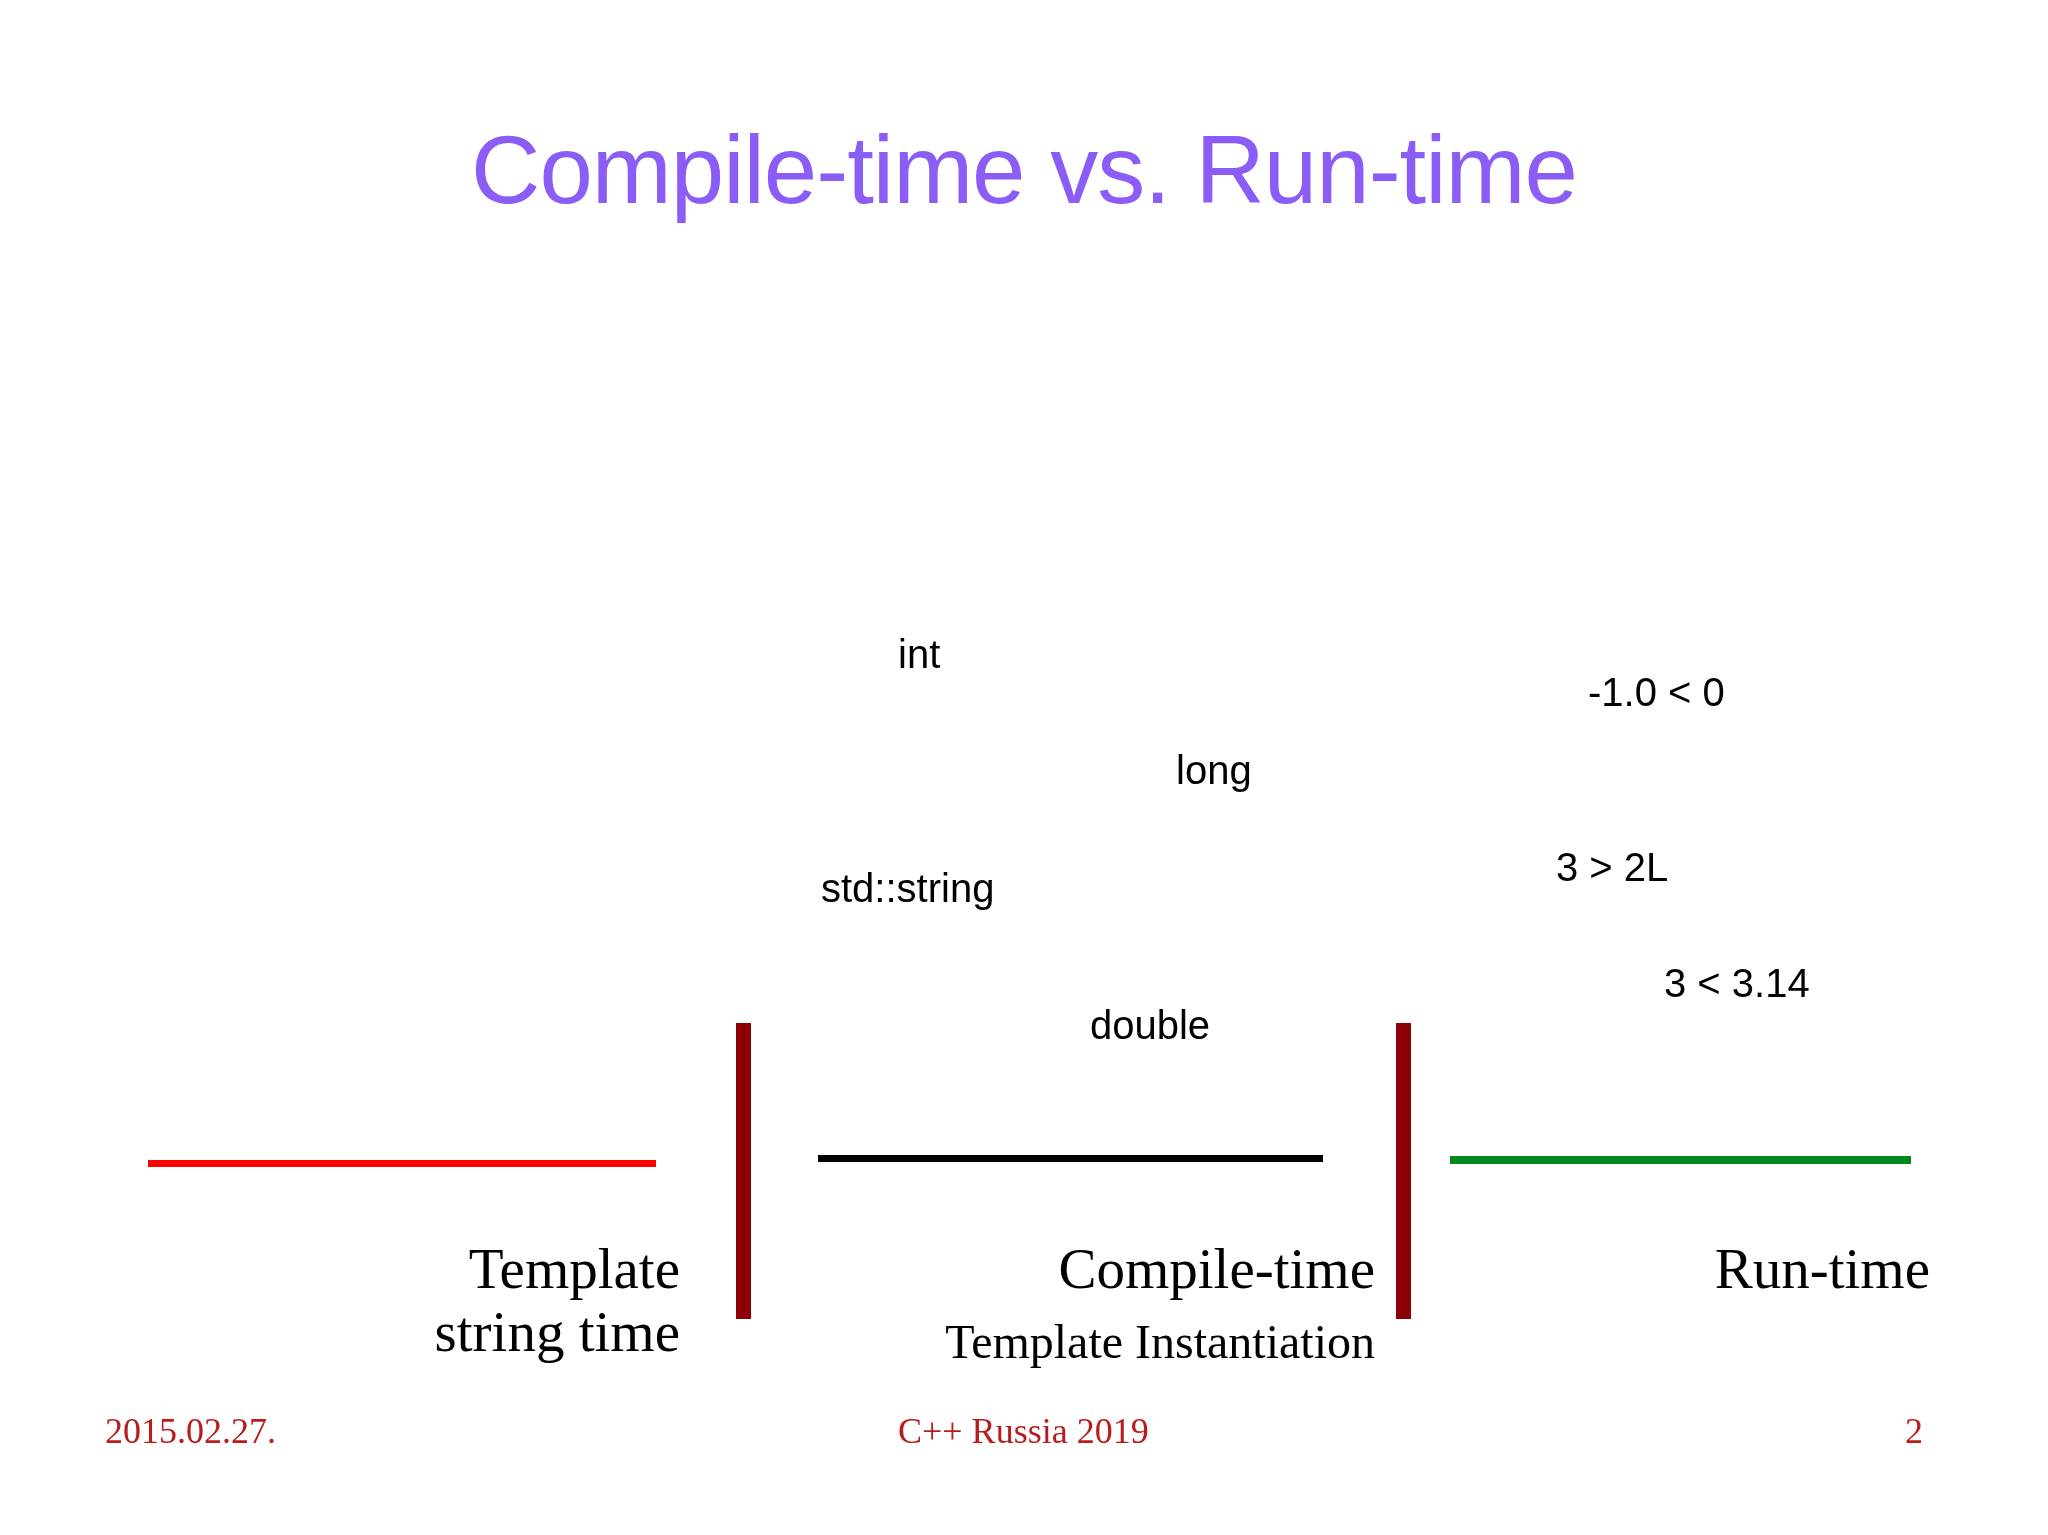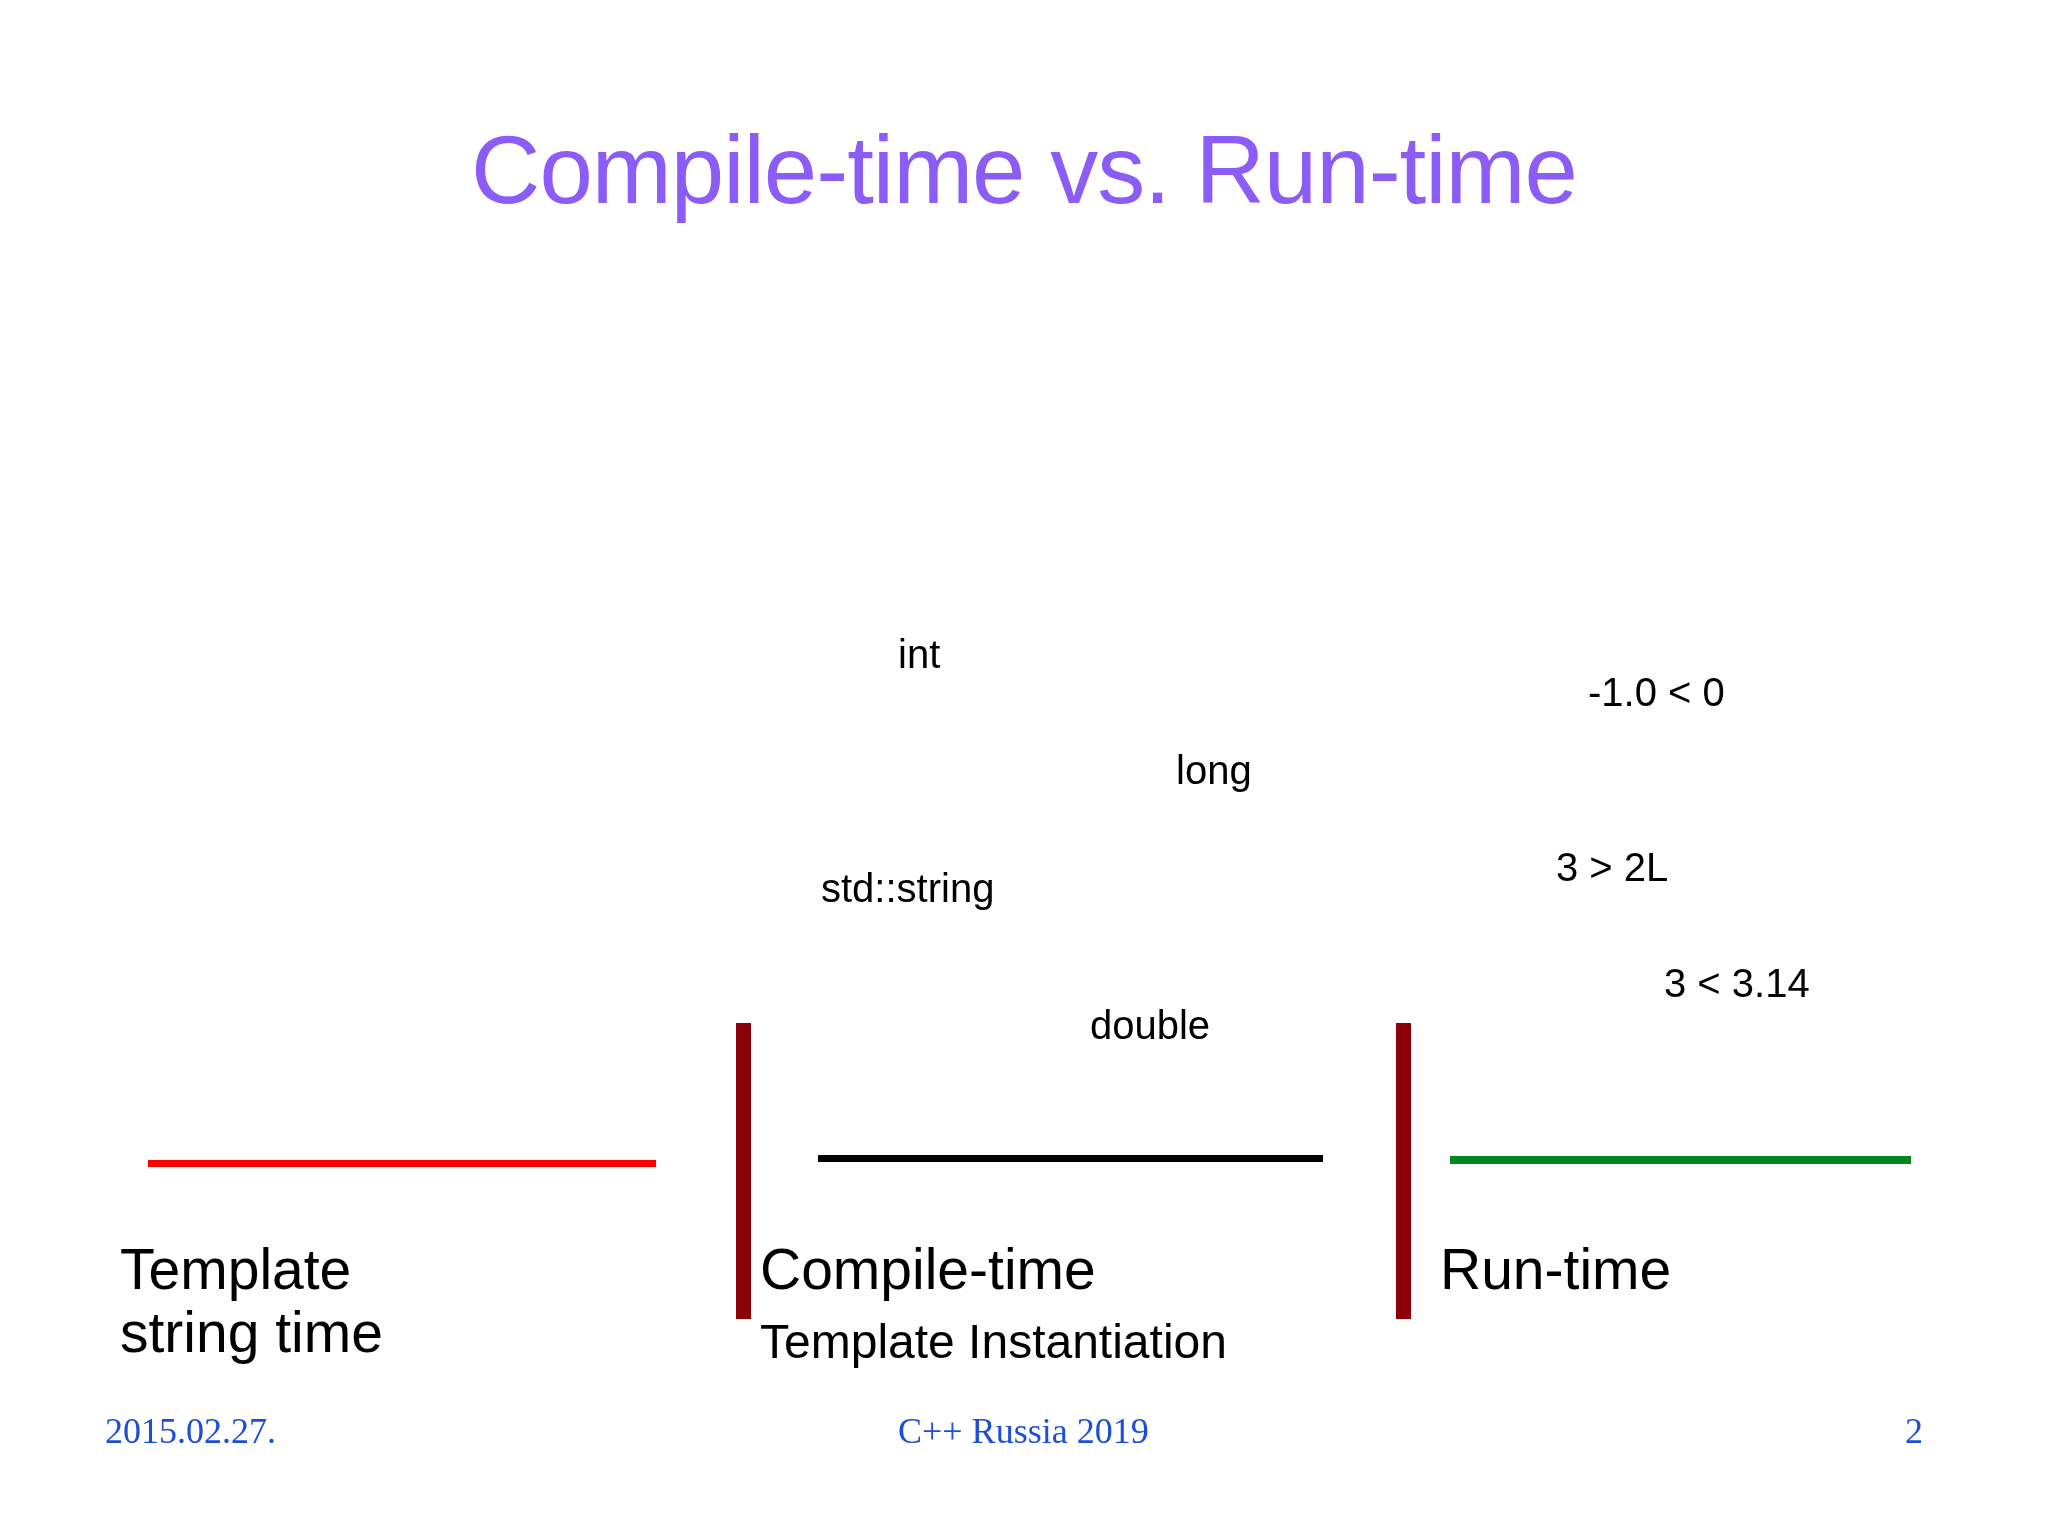--- a/index.html
+++ b/index.html
@@ -83,22 +83,22 @@
     position: absolute;
     width: 15px;
     background: #8c0008;
   }
   #vbar-left  { left: 736px;  top: 1023px; height: 296px; }
   #vbar-right { left: 1396px; top: 1023px; height: 296px; }
 
   
   .caption {
     position: absolute;
-    text-align: left;
-    font-family: Liberation Sans, sans-serif;
+    text-align: right;
+    font-family: Liberation Serif, serif;
     font-weight: 400;
     color: #000000;
     line-height: 1.1;
   }
 
   #caption-template {
     left: 120px;
     top: 1238px;
     width: 560px;
     font-size: 57px;
@@ -127,21 +127,21 @@
     white-space: nowrap;
   }
 
   
   .footer-text {
     position: absolute;
     font-family: "Liberation Serif", serif;
     font-size: 36px;
     font-weight: 400;
     line-height: 1;
-    color: #1d4ed8;
+    color: #b91c1c;
     white-space: nowrap;
   }
   #footer-date   { left: 105px;  top: 1413px; }
   #footer-event  { left: 898px;  top: 1413px; }
   #footer-page   { left: 1905px; top: 1413px; }
 </style>
 </head>
 <body>
 
 <div id="slide">

